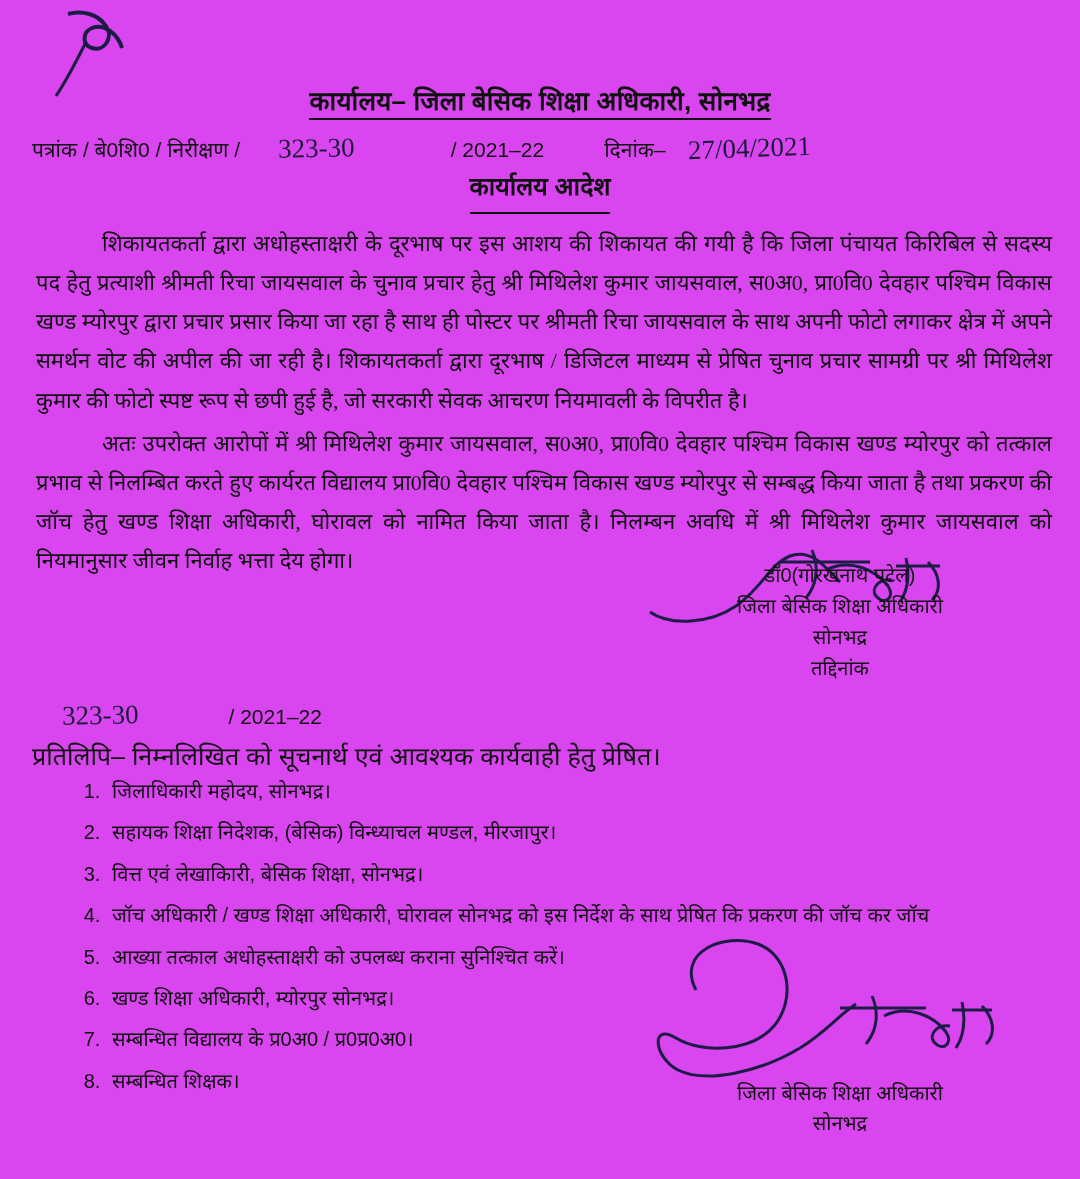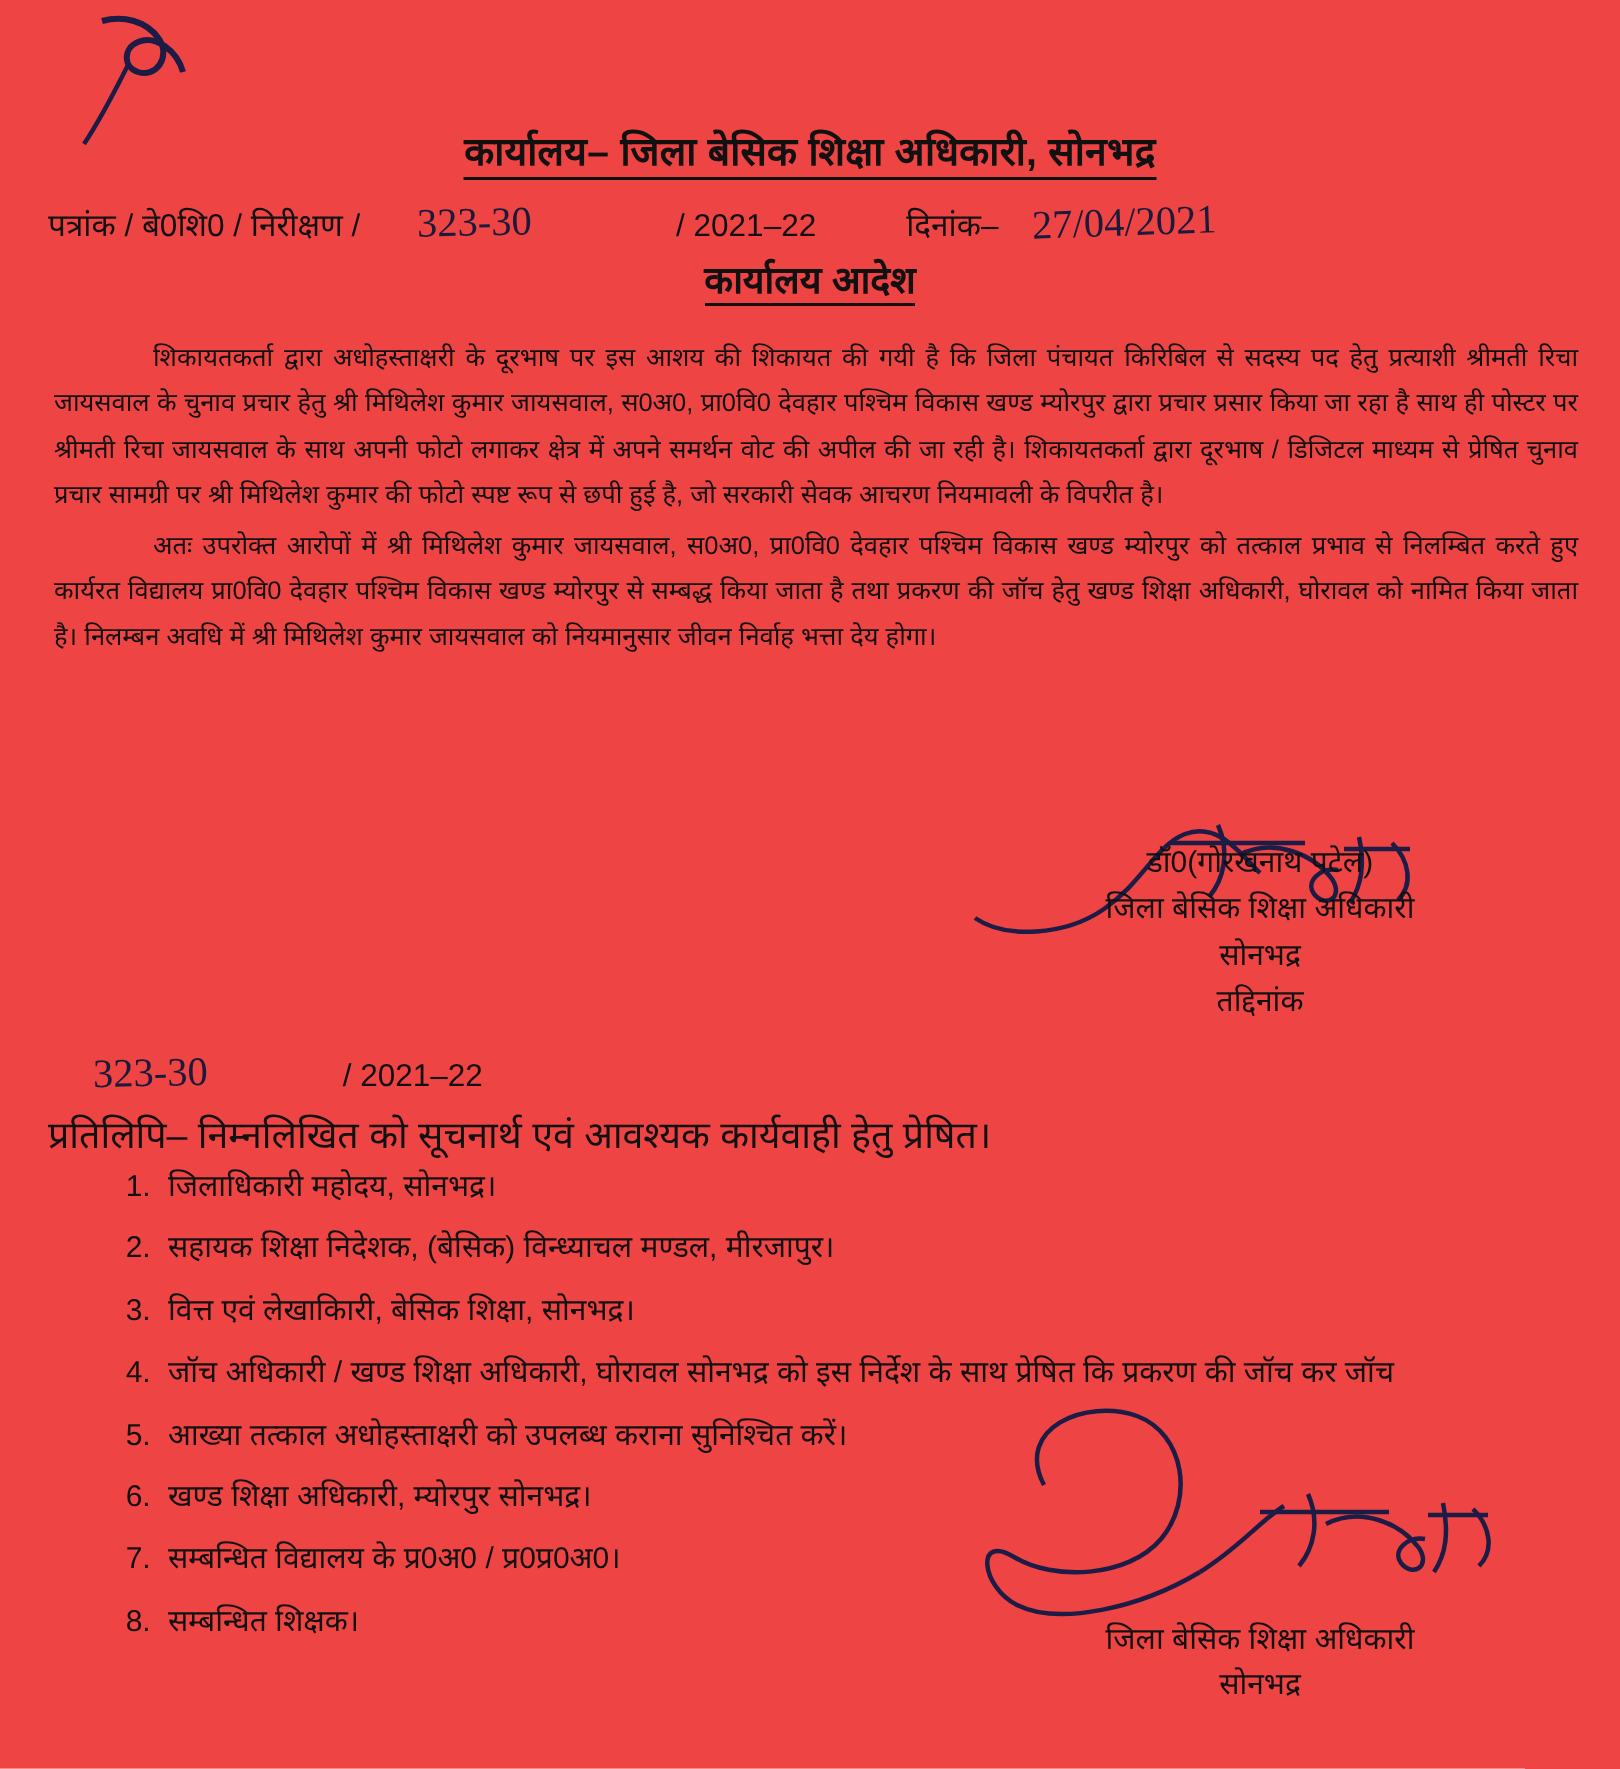--- a/index.html
+++ b/index.html
@@ -13,21 +13,21 @@
     position: relative;
     font-family: "Liberation Sans", sans-serif;
     color: #111111;
     overflow: hidden;
   }
 
   .page {
     position: relative;
     width: 1080px;
     height: 1179px;
-    background: #ef4444;
+    background: #d946ef;
   }
 
   
   .clip-mark {
     position: absolute;
     left: 48px;
     top: 8px;
     width: 90px;
     height: 95px;
     pointer-events: none;
@@ -86,32 +86,33 @@
     position: absolute;
     left: 0;
     right: 0;
     top: 168px;
     text-align: center;
     font-size: 25px;
     font-weight: 700;
   }
   .order-heading span {
     border-bottom: 2px solid #111;
-    padding-bottom: 1px;
+    padding-bottom: 12px;
   }
 
   
   .body-text {
     position: absolute;
     left: 36px;
     right: 28px;
     top: 224px;
-    font-size: 17px;
+    font-size: 22px;
     line-height: 1.78;
     text-align: justify;
+    font-family: Liberation Serif, serif;
   }
   .body-text p {
     margin: 0 0 4px 0;
     text-indent: 66px;
   }
 
   
   .sign-block-1 {
     position: absolute;
     left: 640px;

